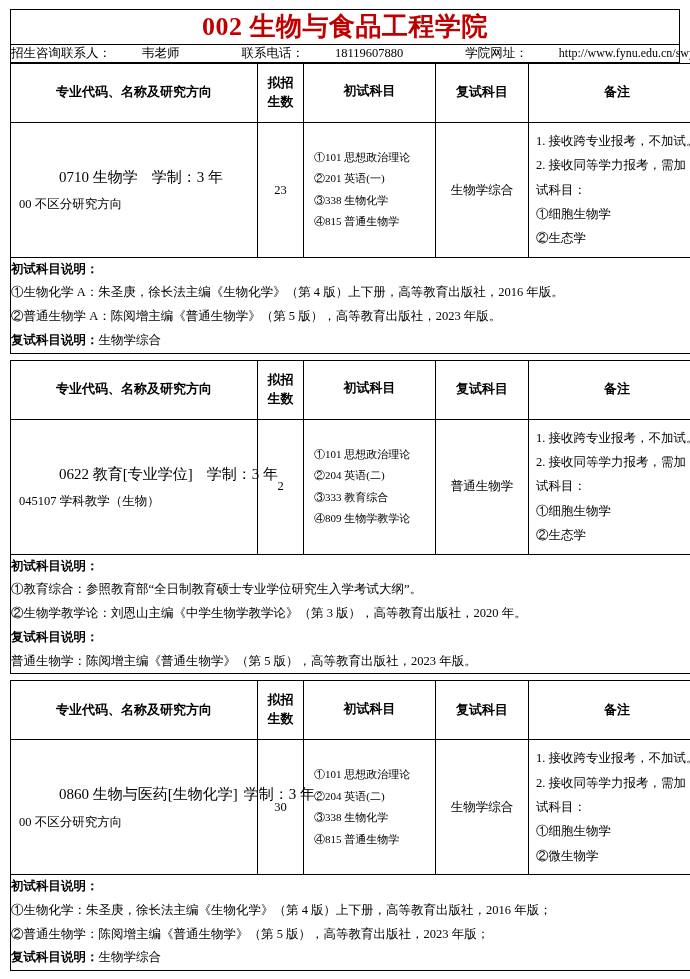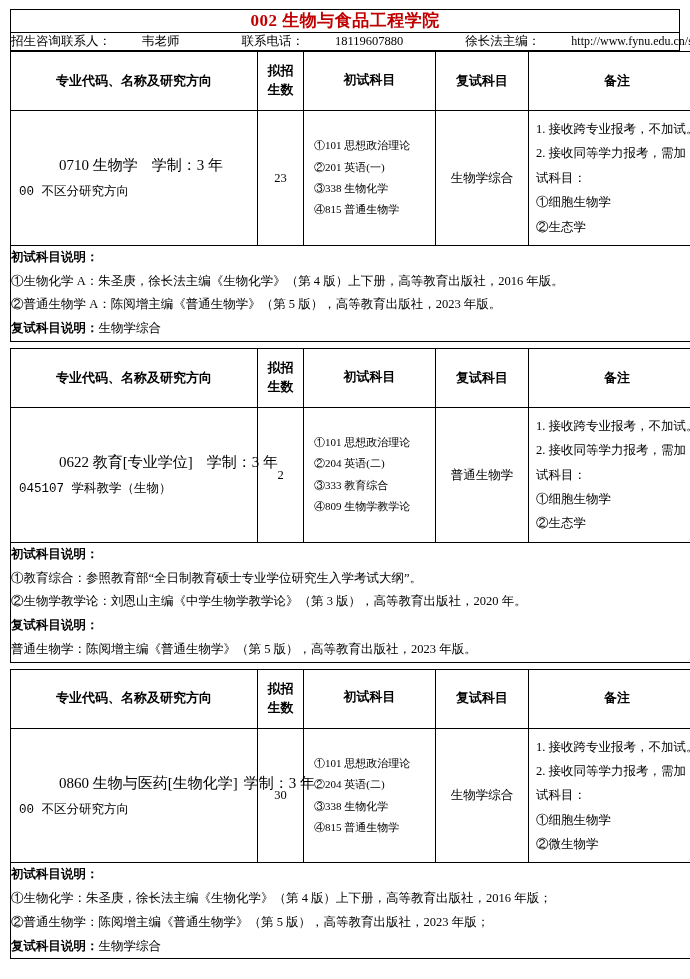--- a/index.html
+++ b/index.html
@@ -32,21 +32,21 @@
     padding: 0;
   }
   
   .title-cell {
     text-align: center;
     padding: 5px 0 7px 0;
   }
   .title-text {
     color: #C00000;
     font-weight: bold;
-    font-size: 17px;
+    font-size: 26px;
     letter-spacing: 0.5px;
     line-height: 1.3;
     font-family: "Liberation Serif", "DejaVu Serif", serif;
   }
   
   .contact-cell {
     padding: 6px 8px 6px 10px;
     font-size: 12.5px;
     white-space: nowrap;
   }
@@ -89,21 +89,20 @@
   }
   .prog-line1 {
     font-weight: normal;
     font-size: 15px;
     white-space: nowrap;
     margin-left: 40px;
   }
   .prog-line2 {
     font-size: 12.5px;
     white-space: nowrap;
-    font-family: Liberation Mono, monospace;
   }
   .sp-mid { display: inline-block; width: 14px; }
   .sp-mid-sm { display: inline-block; width: 6px; }
   .cell-quota {
     text-align: center;
     vertical-align: middle;
     font-size: 12.5px;
   }
   .cell-subjects {
     vertical-align: middle;
@@ -167,21 +166,21 @@
     </tr>
     <tr>
       <td class="contact-cell">
         <div class="contact-line">
           <span class="contact-seg">招生咨询联系人：</span>
               <span class="contact-seg">韦老师</span>
           <span class="gap-a"></span>
           <span class="contact-seg">联系电话：</span>
               <span class="contact-seg">18119607880</span>
           <span class="gap-b"></span>
-          <span class="contact-seg">徐长法主编：</span>
+          <span class="contact-seg">学院网址：</span>
               <span class="contact-seg url-text">http://www.fynu.edu.cn/swyspgc/</span>
         </div>
       </td>
     </tr>
   </tbody>
     </table>
 
   <table class="doc-table">
     <tbody>
         <tr class="col-head">

